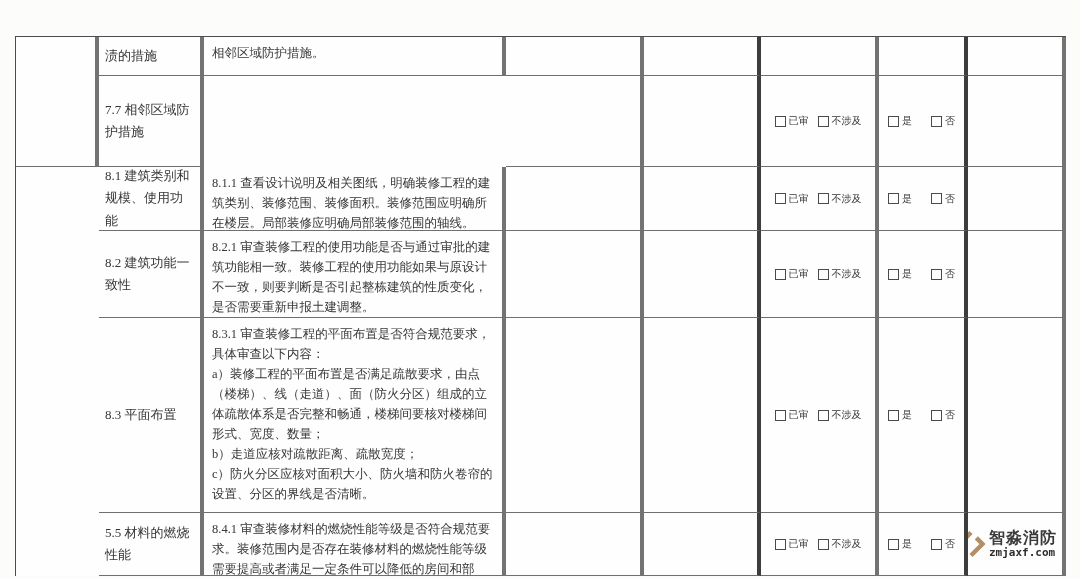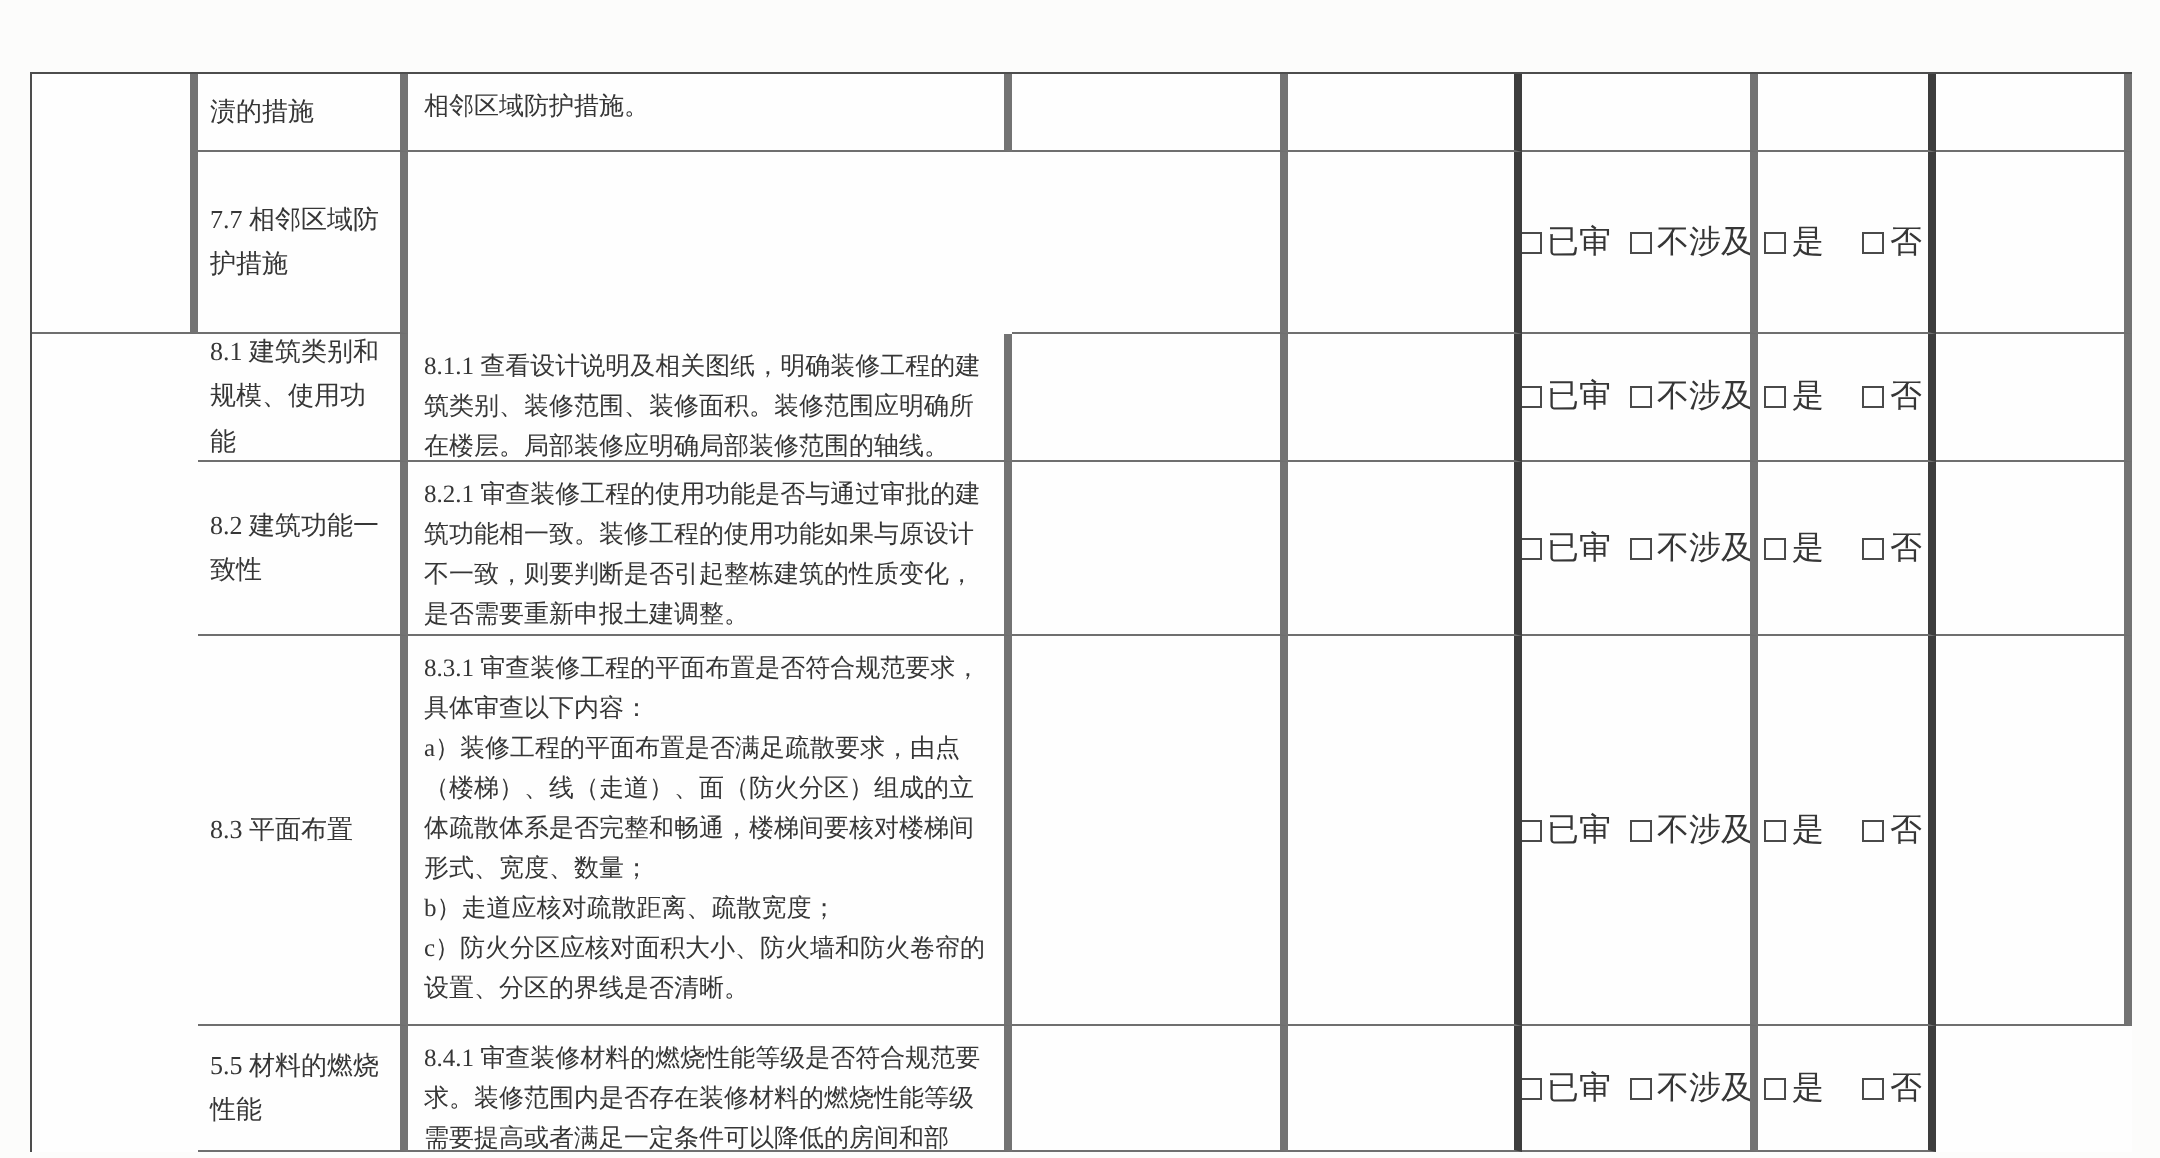--- a/index.html
+++ b/index.html
@@ -24,21 +24,21 @@
     display:flex; align-items:center; justify-content:center; text-align:left;
     font-weight:bold; font-size:13.5px; line-height:2; padding:0 4px;
   }
   .item {
     display:flex; align-items:center; padding:4px 6px;
     font-size:13px; line-height:1.7;
   }
   .desc { padding:6px 8px 0 8px; font-size:12.5px; line-height:20px; }
   .desc span { white-space:pre-wrap; }
   .checks { display:flex; align-items:center; justify-content:center; }
-  .cbgroup { display:flex; align-items:flex-start; gap:9px; font-size:16px; white-space:nowrap; }
+  .cbgroup { display:flex; align-items:flex-start; gap:9px; font-size:10px; white-space:nowrap; }
   .cbgroup.yn { gap:19px; }
   .cb { display:inline-flex; align-items:center; cursor:default; }
   .box {
     display:inline-block; width:11px; height:11px; border:1px solid #4a4a4a;
     margin-right:3px; background:transparent; flex:none;
   }
   .wm {
     position:absolute; left:-12px; top:50%; transform:translateY(-50%);
     display:flex; align-items:center; gap:3px; white-space:nowrap;
   }
@@ -231,15 +231,29 @@
         <span class="cb">
             <i class="box"></i>
             <span>是</span>
           </span>
         <span class="cb">
             <i class="box"></i>
             <span>否</span>
           </span>
       </span>
     </div>
+    <div class="cell" style="grid-area:6/8">
+      <div class="wm">
+        <svg width="30" height="32" viewBox="0 0 34 34" aria-hidden="true">
+          <g fill="none" stroke="#b38e66" stroke-width="5">
+            <path d="M17 4 L4 17 L11 24"></path>
+            <path d="M17 30 L30 17 L23 10"></path>
+          </g>
+        </svg>
+        <span class="wm-texts">
+          <span class="wm-name">智淼消防</span>
+          <span class="wm-site">zmjaxf.com</span>
+        </span>
+      </div>
+    </div>
 
   </div>
 </div>
 
 </body></html>

